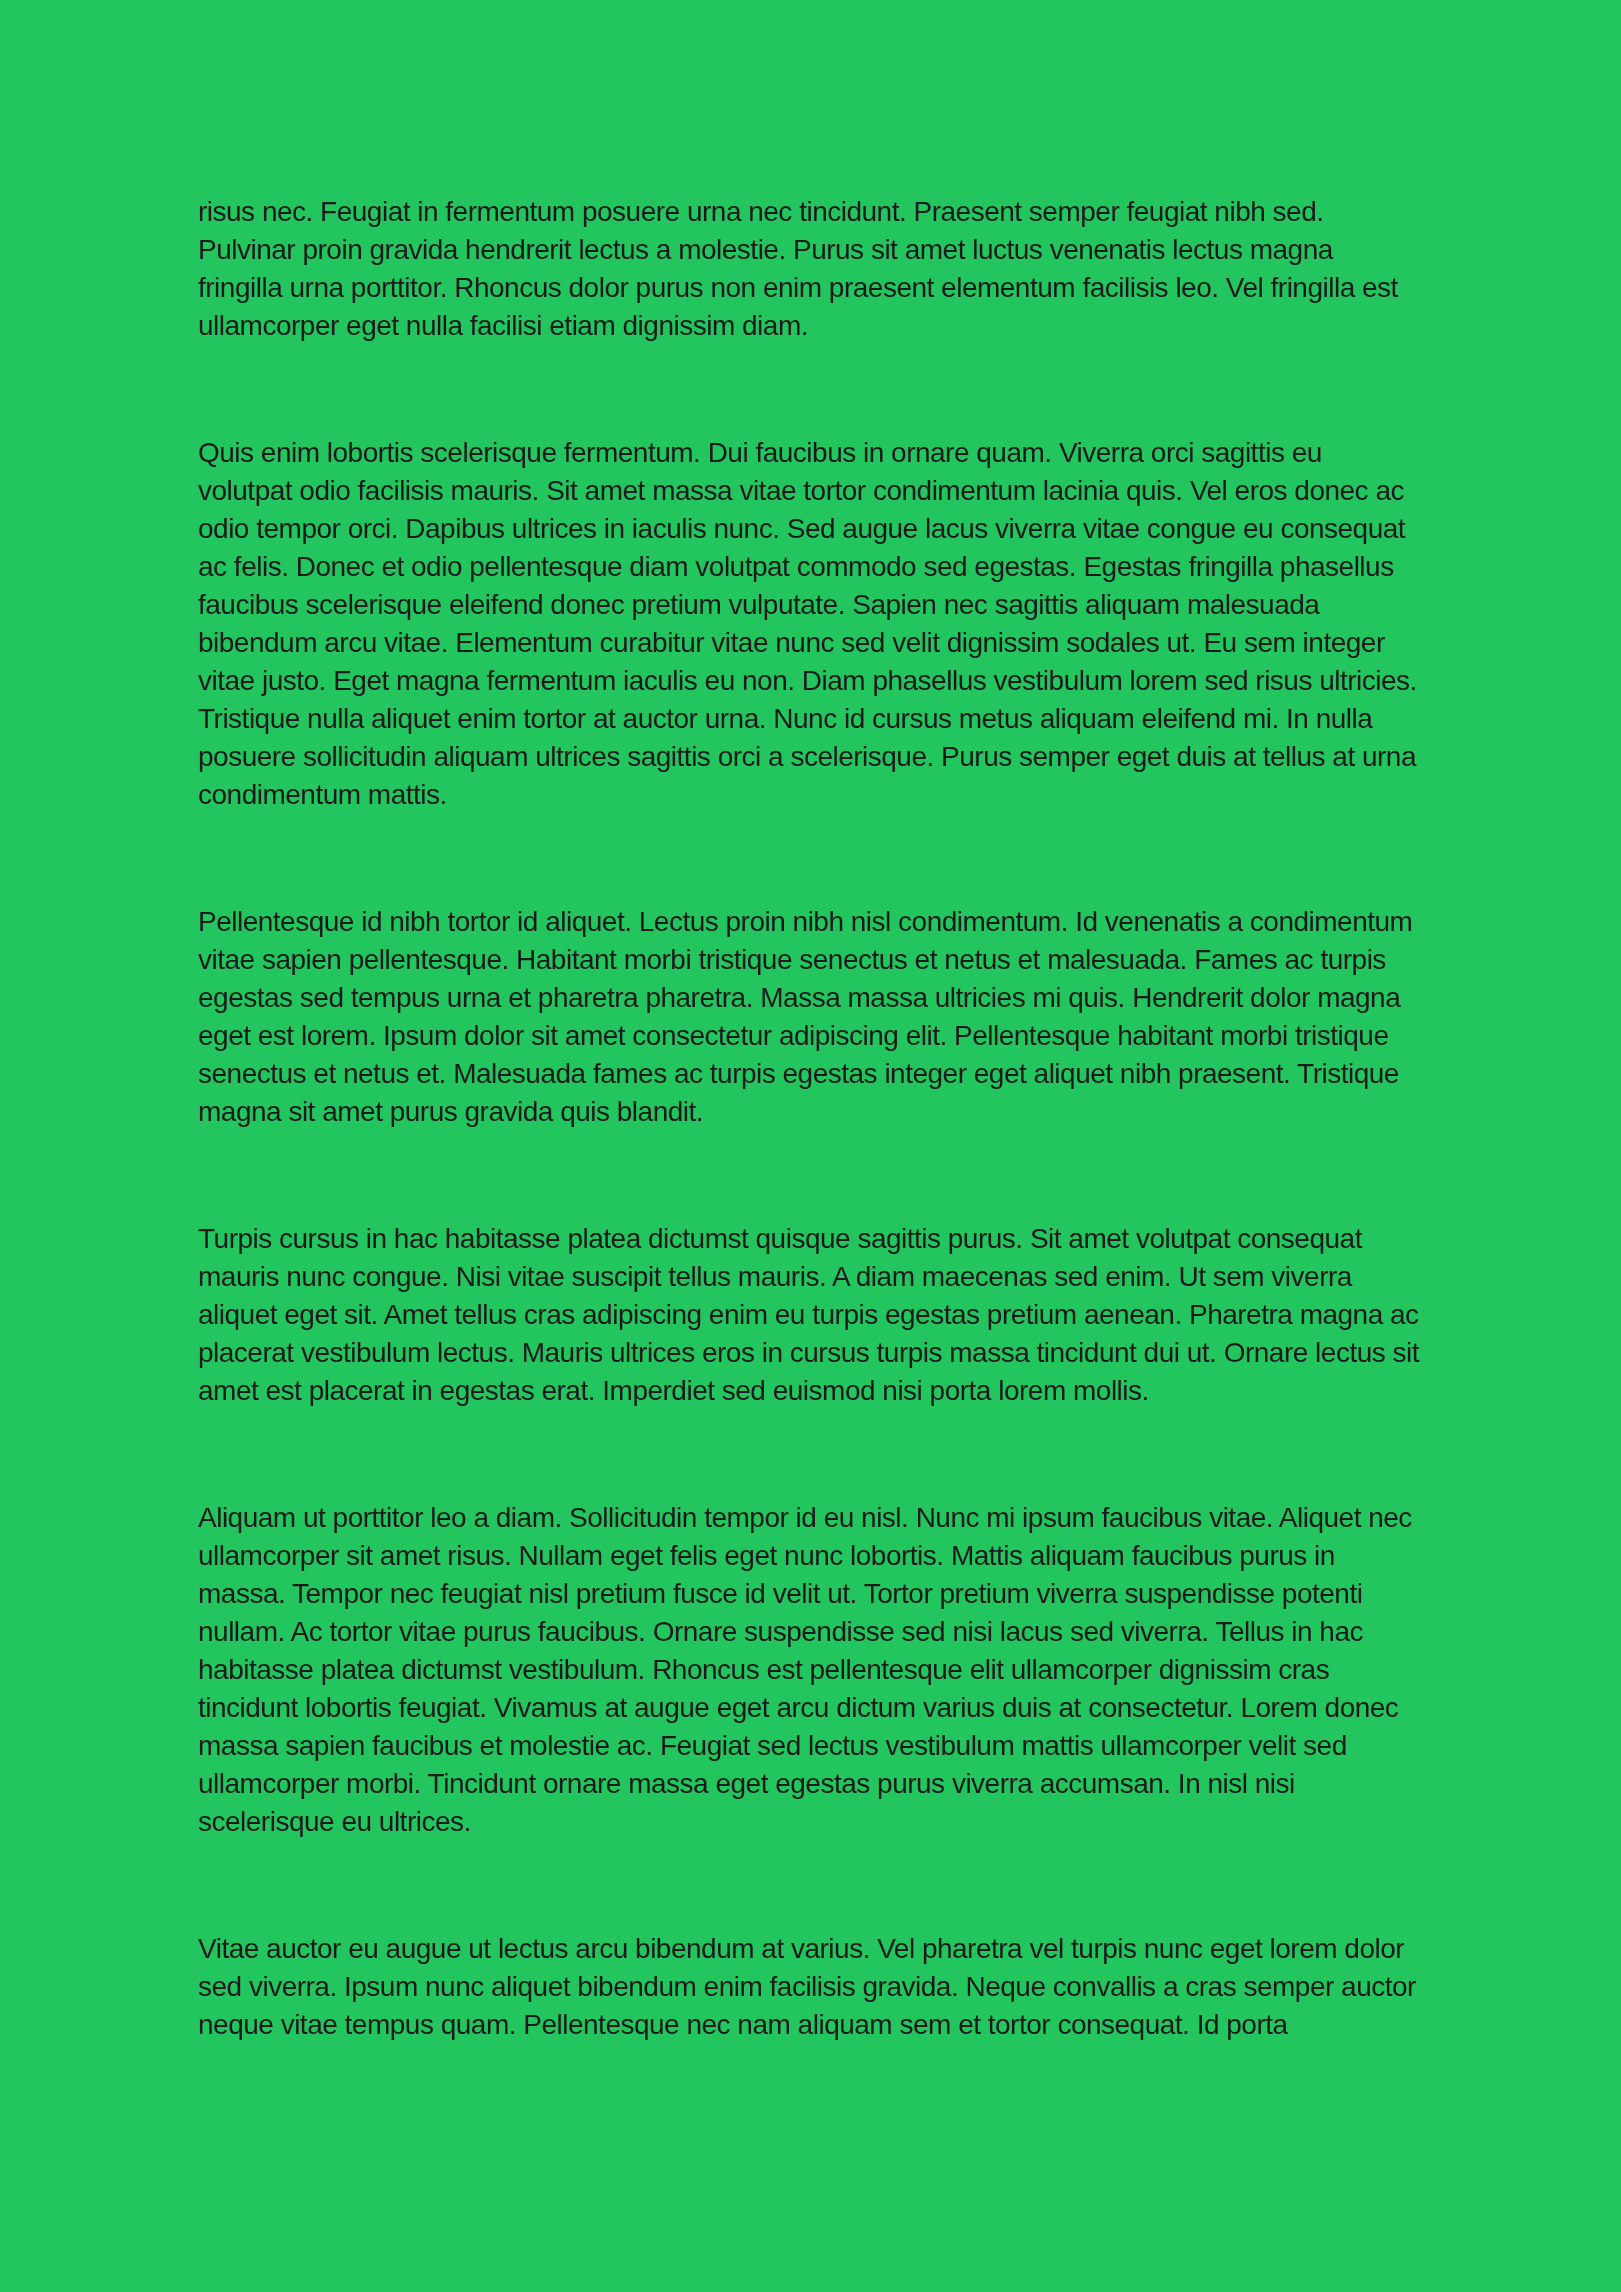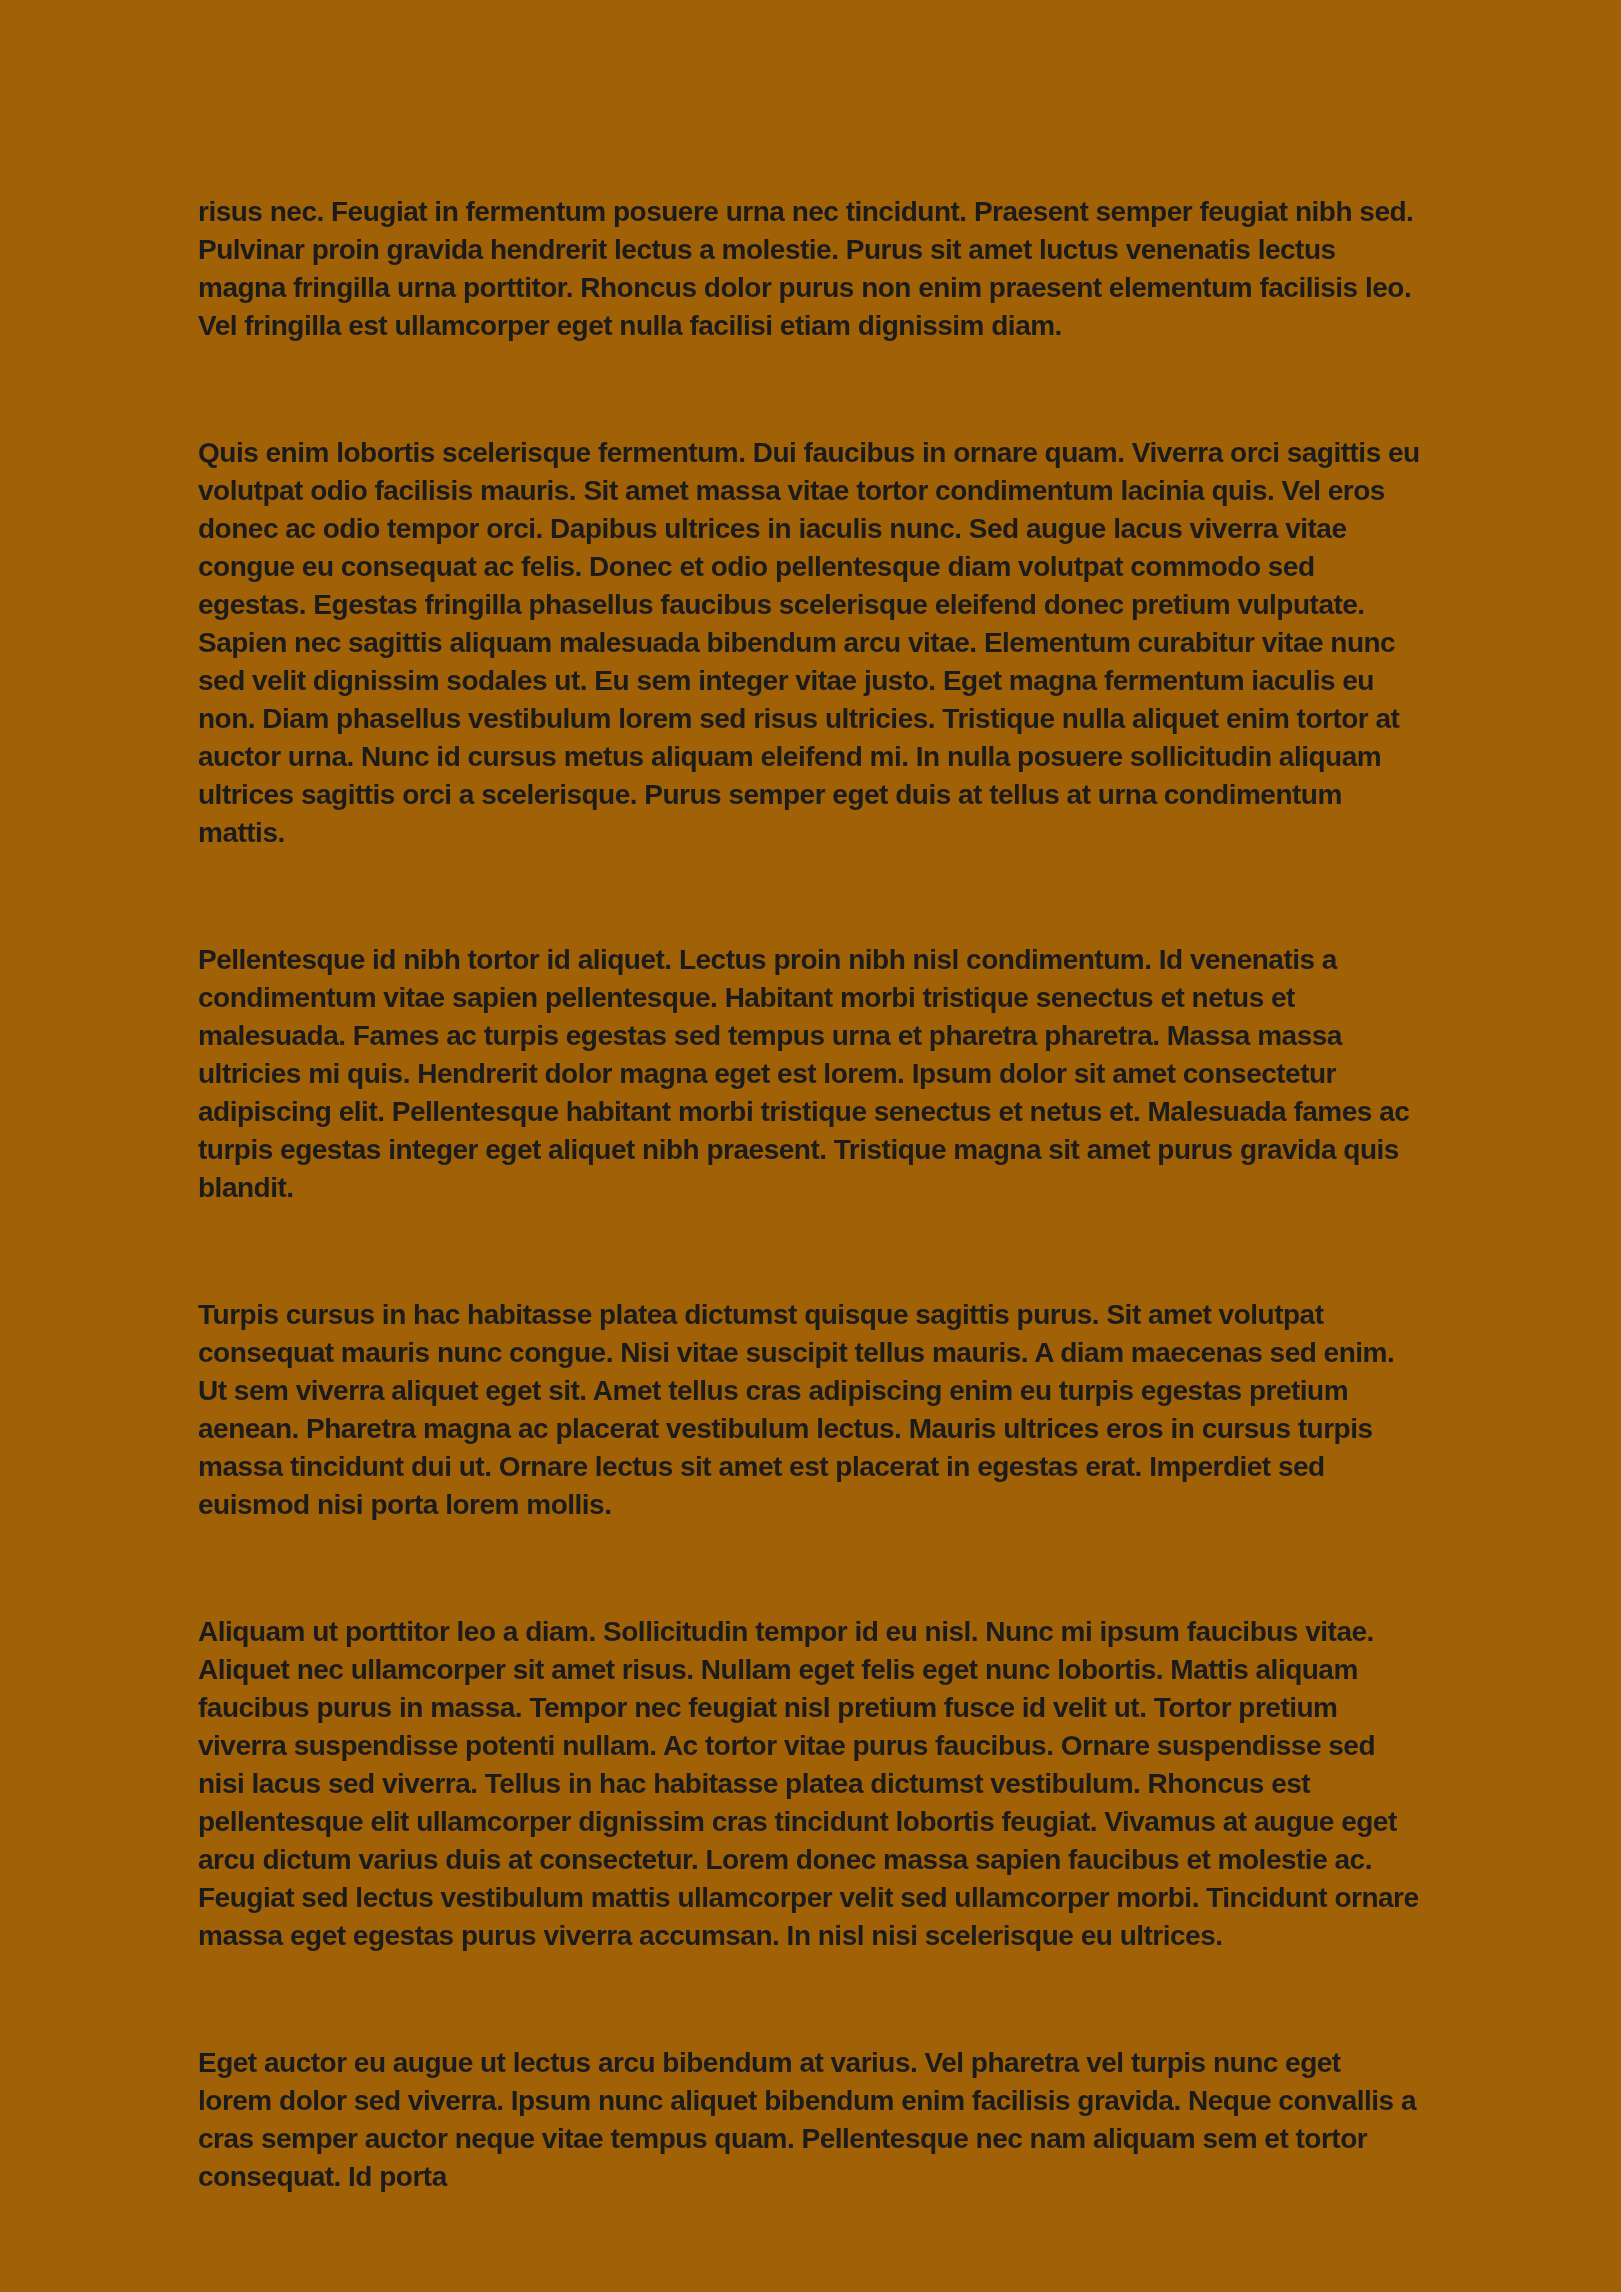--- a/index.html
+++ b/index.html
@@ -12,22 +12,21 @@
     background: #ffffff;
     overflow: hidden;
     position: relative;
   }
   .page {
     position: absolute;
     left: 0;
     top: 0;
     width: 1621px;
     height: 2293px;
-    background: #a16207;
-    font-weight: bold;
+    background: #22c55e;
   }
   .text-block {
     position: absolute;
     left: 198px;
     top: 193px;
     width: 1223px;
   }
   .text-block p {
     font-family: "Liberation Sans", sans-serif;
     font-size: 28px;
@@ -45,16 +44,16 @@
 </head>
 <body>
 
 <div class="page">
   <div class="text-block">
     <p>risus nec. Feugiat in fermentum posuere urna nec tincidunt. Praesent semper feugiat nibh sed. Pulvinar proin gravida hendrerit lectus a molestie. Purus sit amet luctus venenatis lectus magna fringilla urna porttitor. Rhoncus dolor purus non enim praesent elementum facilisis leo. Vel fringilla est ullamcorper eget nulla facilisi etiam dignissim diam.</p>
     <p>Quis enim lobortis scelerisque fermentum. Dui faucibus in ornare quam. Viverra orci sagittis eu volutpat odio facilisis mauris. Sit amet massa vitae tortor condimentum lacinia quis. Vel eros donec ac odio tempor orci. Dapibus ultrices in iaculis nunc. Sed augue lacus viverra vitae congue eu consequat ac felis. Donec et odio pellentesque diam volutpat commodo sed egestas. Egestas fringilla phasellus faucibus scelerisque eleifend donec pretium vulputate. Sapien nec sagittis aliquam malesuada bibendum arcu vitae. Elementum curabitur vitae nunc sed velit dignissim sodales ut. Eu sem integer vitae justo. Eget magna fermentum iaculis eu non. Diam phasellus vestibulum lorem sed risus ultricies. Tristique nulla aliquet enim tortor at auctor urna. Nunc id cursus metus aliquam eleifend mi. In nulla posuere sollicitudin aliquam ultrices sagittis orci a scelerisque. Purus semper eget duis at tellus at urna condimentum mattis.</p>
     <p>Pellentesque id nibh tortor id aliquet. Lectus proin nibh nisl condimentum. Id venenatis a condimentum vitae sapien pellentesque. Habitant morbi tristique senectus et netus et malesuada. Fames ac turpis egestas sed tempus urna et pharetra pharetra. Massa massa ultricies mi quis. Hendrerit dolor magna eget est lorem. Ipsum dolor sit amet consectetur adipiscing elit. Pellentesque habitant morbi tristique senectus et netus et. Malesuada fames ac turpis egestas integer eget aliquet nibh praesent. Tristique magna sit amet purus gravida quis blandit.</p>
     <p>Turpis cursus in hac habitasse platea dictumst quisque sagittis purus. Sit amet volutpat consequat mauris nunc congue. Nisi vitae suscipit tellus mauris. A diam maecenas sed enim. Ut sem viverra aliquet eget sit. Amet tellus cras adipiscing enim eu turpis egestas pretium aenean. Pharetra magna ac placerat vestibulum lectus. Mauris ultrices eros in cursus turpis massa tincidunt dui ut. Ornare lectus sit amet est placerat in egestas erat. Imperdiet sed euismod nisi porta lorem mollis.</p>
     <p>Aliquam ut porttitor leo a diam. Sollicitudin tempor id eu nisl. Nunc mi ipsum faucibus vitae. Aliquet nec ullamcorper sit amet risus. Nullam eget felis eget nunc lobortis. Mattis aliquam faucibus purus in massa. Tempor nec feugiat nisl pretium fusce id velit ut. Tortor pretium viverra suspendisse potenti nullam. Ac tortor vitae purus faucibus. Ornare suspendisse sed nisi lacus sed viverra. Tellus in hac habitasse platea dictumst vestibulum. Rhoncus est pellentesque elit ullamcorper dignissim cras tincidunt lobortis feugiat. Vivamus at augue eget arcu dictum varius duis at consectetur. Lorem donec massa sapien faucibus et molestie ac. Feugiat sed lectus vestibulum mattis ullamcorper velit sed ullamcorper morbi. Tincidunt ornare massa eget egestas purus viverra accumsan. In nisl nisi scelerisque eu ultrices.</p>
-    <p>Eget auctor eu augue ut lectus arcu bibendum at varius. Vel pharetra vel turpis nunc eget lorem dolor sed viverra. Ipsum nunc aliquet bibendum enim facilisis gravida. Neque convallis a cras semper auctor neque vitae tempus quam. Pellentesque nec nam aliquam sem et tortor consequat. Id porta</p>
+    <p>Vitae auctor eu augue ut lectus arcu bibendum at varius. Vel pharetra vel turpis nunc eget lorem dolor sed viverra. Ipsum nunc aliquet bibendum enim facilisis gravida. Neque convallis a cras semper auctor neque vitae tempus quam. Pellentesque nec nam aliquam sem et tortor consequat. Id porta</p>
   </div>
 </div>
 
 
 </body></html>

